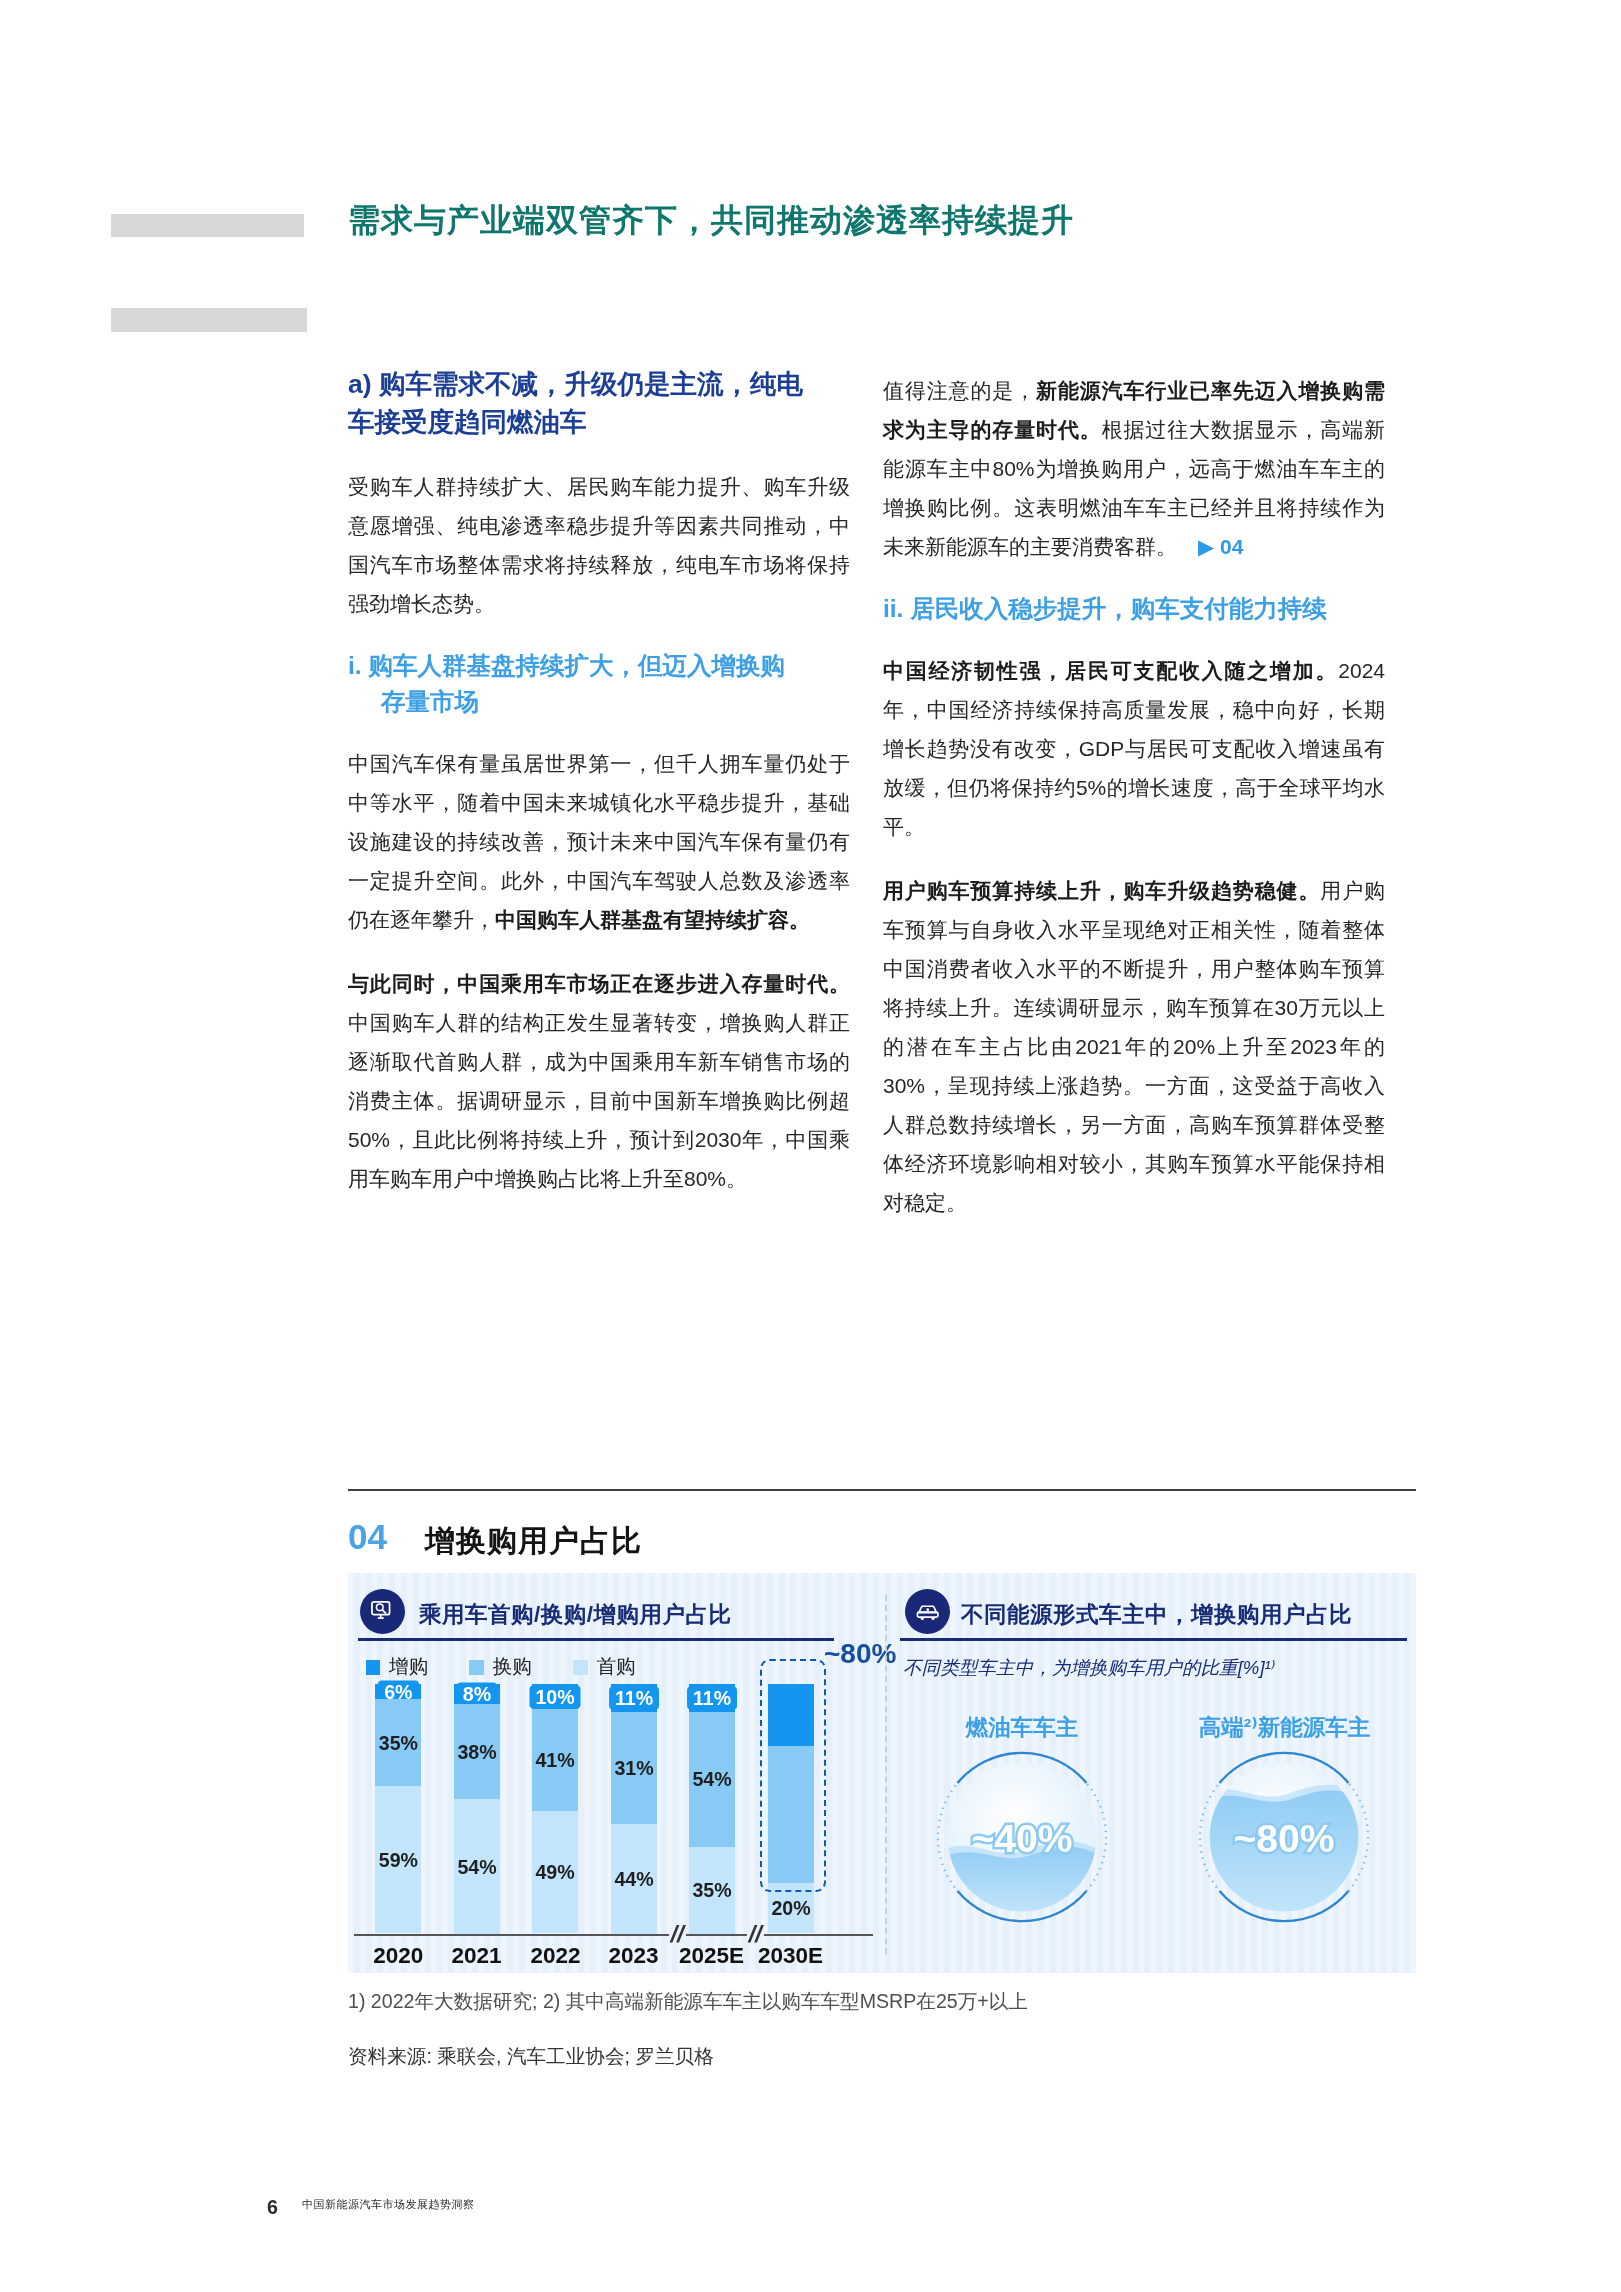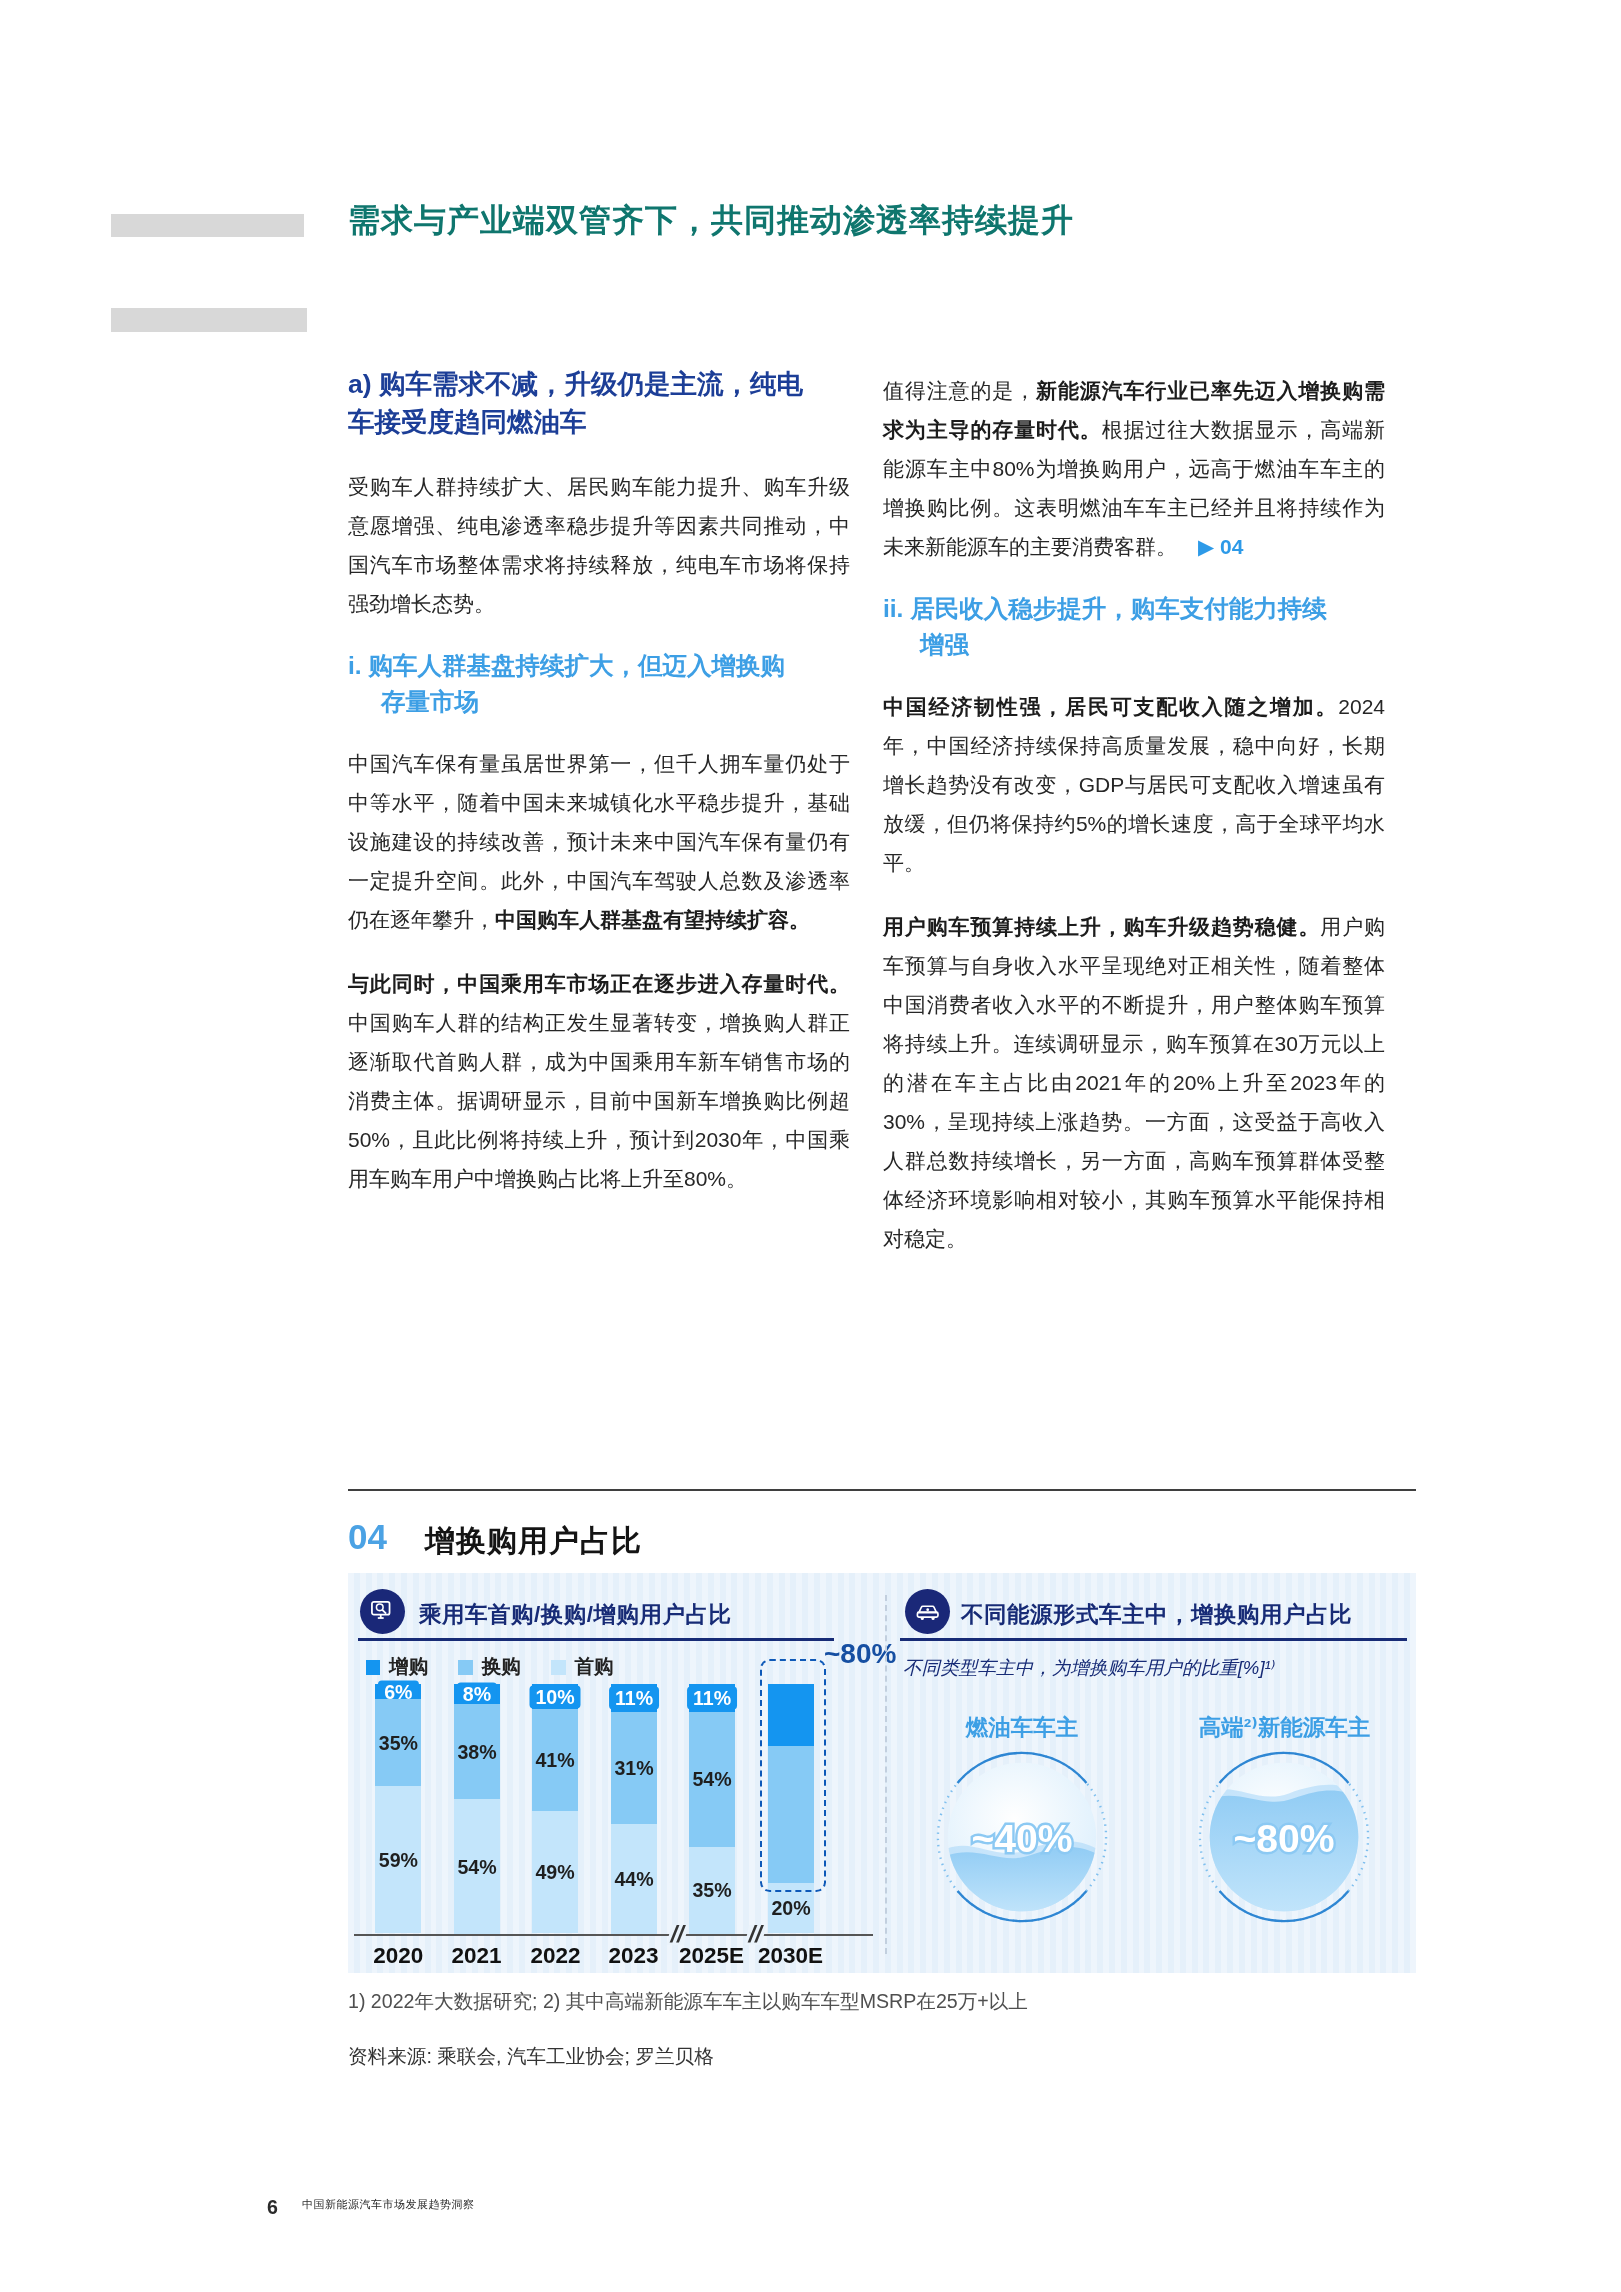--- a/index.html
+++ b/index.html
@@ -16,21 +16,21 @@
   .h-num{font-size:24.5px;line-height:36px;font-weight:bold;color:#3d9fe5;margin:7.8px 0 23.5px 0;}
   .h-num .l2{display:block;padding-left:33px;}
   
   .fig-rule{background:#3f3f3f;height:2px;}
   .fig-no{font-size:35px;font-weight:bold;color:#4ba2e4;}
   .fig-title{font-size:30px;font-weight:bold;color:#141414;letter-spacing:1px;}
   .panel{background:repeating-linear-gradient(90deg,#eef5fc 0 5.9px,#e5f0fa 5.9px 11.8px);}
   .ph-circle{width:45px;height:45px;border-radius:50%;background:#1a2878;display:flex;align-items:center;justify-content:center;}
   .ph-title{font-size:22.5px;font-weight:bold;color:#172b76;letter-spacing:0.5px;white-space:nowrap;}
   .ph-underline{height:2.9px;background:#172b76;}
-  .legend{display:flex;gap:30px;align-items:center;font-size:19.6px;color:#222;font-weight:bold;}
+  .legend{display:flex;gap:41px;align-items:center;font-size:19.6px;color:#222;}
   .legend .sw{width:14.7px;height:14.7px;display:inline-block;margin-right:8.8px;vertical-align:-2px;}
   .bar-col{position:absolute;width:46px;}
   .seg{position:relative;width:100%;}
   .seg .lab{position:absolute;left:50%;top:50%;transform:translate(-50%,-50%);
             font-size:19.6px;font-weight:bold;color:#1f1f1f;white-space:nowrap;}
   .seg .lab.white{color:#fff;padding:0 5.9px;border-radius:3.9px;}
   .axis{position:absolute;height:2px;background:#555;}
   .xlab{position:absolute;font-size:22.5px;font-weight:bold;color:#111;text-align:center;}
   .brk{position:absolute;font-size:23.5px;font-weight:bold;color:#333;transform:skewX(-12deg);
        background:#eaf3fb;padding:0 2px;line-height:19.6px;}
@@ -65,21 +65,20 @@
       <span class="l2">存量市场</span>
     </div>
     <p><span>中国汽车保有量虽居世界第一，但千人拥车量仍处于中等水平，随着中国未来城镇化水平稳步提升，基础设施建设的持续改善，预计未来中国汽车保有量仍有一定提升空间。此外，中国汽车驾驶人总数及渗透率仍在逐年攀升，</span><span class="b">中国购车人群基盘有望持续扩容。</span></p>
     <p><span class="b">与此同时，中国乘用车市场正在逐步进入存量时代。</span><span>中国购车人群的结构正发生显著转变，增换购人群正逐渐取代首购人群，成为中国乘用车新车销售市场的消费主体。据调研显示，目前中国新车增换购比例超50%，且此比例将持续上升，预计到2030年，中国乘用车购车用户中增换购占比将上升至80%。</span></p>
   </div>
 
   <div class="col" style="left:883px;">
     <p style="margin-top:5.9px"><span>值得注意的是，</span><span class="b">新能源汽车行业已率先迈入增换购需求为主导的存量时代。</span><span>根据过往大数据显示，高端新能源车主中80%为增换购用户，远高于燃油车车主的增换购比例。这表明燃油车车主已经并且将持续作为未来新能源车的主要消费客群。　</span><span class="link">▶ 04</span></p>
     <div class="h-num" style="margin-top:13.7px">
       <span>ii. 居民收入稳步提升，购车支付能力持续</span>
-      <span class="l2" style="padding-left:37px">增强</span>
     </div>
     <p><span class="b">中国经济韧性强，居民可支配收入随之增加。</span><span>2024年，中国经济持续保持高质量发展，稳中向好，长期增长趋势没有改变，GDP与居民可支配收入增速虽有放缓，但仍将保持约5%的增长速度，高于全球平均水平。</span></p>
     <p><span class="b">用户购车预算持续上升，购车升级趋势稳健。</span><span>用户购车预算与自身收入水平呈现绝对正相关性，随着整体中国消费者收入水平的不断提升，用户整体购车预算将持续上升。连续调研显示，购车预算在30万元以上的潜在车主占比由2021年的20%上升至2023年的30%，呈现持续上涨趋势。一方面，这受益于高收入人群总数持续增长，另一方面，高购车预算群体受整体经济环境影响相对较小，其购车预算水平能保持相对稳定。</span></p>
   </div>
 
   <div class="abs fig-rule" style="left:348px;top:1489px;width:1068px;"></div>
   <div class="abs fig-no" style="left:348px;top:1517px;">04</div>
   <div class="abs fig-title" style="left:425px;top:1521px;">增换购用户占比</div>
 
   <div class="abs panel" style="left:348px;top:1573px;width:1068px;height:400px;">

